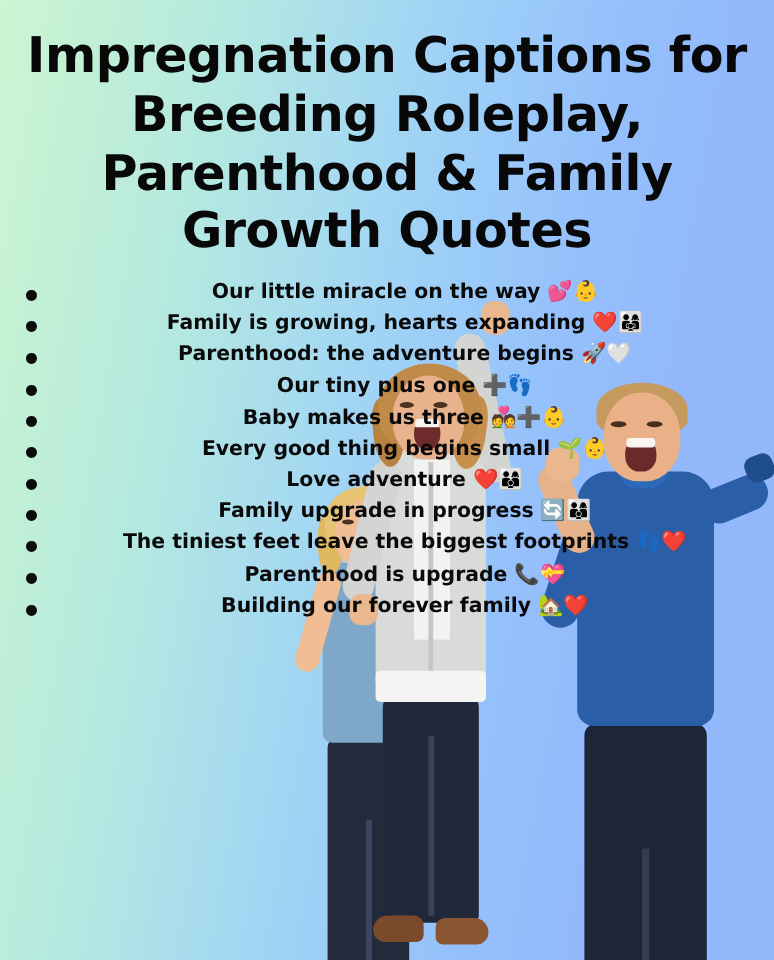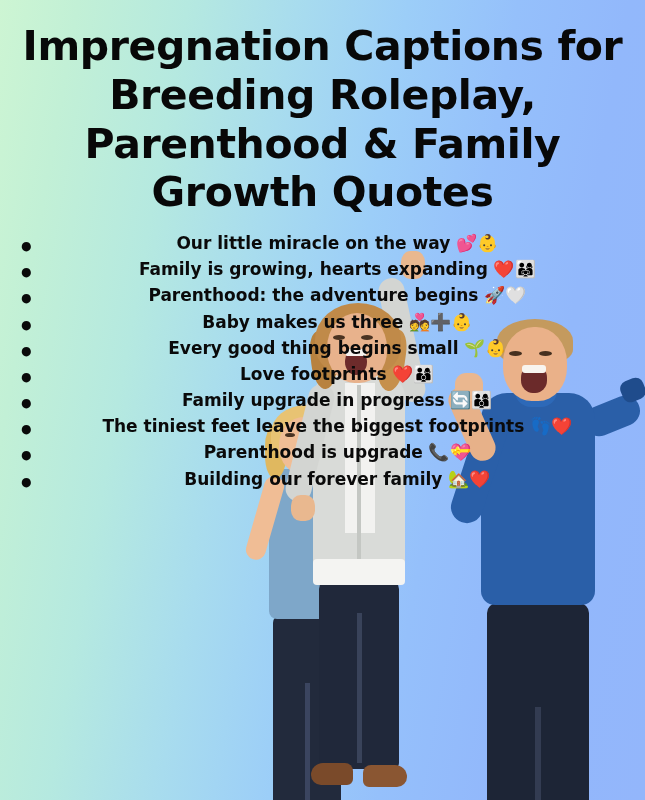--- a/index.html
+++ b/index.html
@@ -361,23 +361,24 @@
 
   </div>
 
   <div class="content">
     <h1 class="title">Impregnation Captions for Breeding Roleplay, Parenthood &amp; Family Growth Quotes</h1>
 
     <ul class="captions">
       <li><span>Our little miracle on the way</span> <span class="emoji">💕👶</span></li>
       <li><span>Family is growing, hearts expanding</span> <span class="emoji">❤️👨‍👩‍👧</span></li>
       <li><span>Parenthood: the adventure begins</span> <span class="emoji">🚀🤍</span></li>
+      <li><span>Our tiny plus one</span> <span class="emoji">➕👣</span></li>
       <li><span>Baby makes us three</span> <span class="emoji">💑➕👶</span></li>
       <li><span>Every good thing begins small</span> <span class="emoji">🌱👶</span></li>
-      <li><span>Love footprints</span> <span class="emoji">❤️👨‍👩‍👦</span></li>
+      <li><span>Love adventure</span> <span class="emoji">❤️👨‍👩‍👦</span></li>
       <li><span>Family upgrade in progress</span> <span class="emoji">🔄👨‍👩‍👦</span></li>
       <li style="white-space:normal;"><span>The tiniest feet leave the biggest footprints</span> <span class="emoji">👣❤️</span></li>
       <li><span>Parenthood is upgrade</span> <span class="emoji">📞💝</span></li>
       <li><span>Building our forever family</span> <span class="emoji">🏡❤️</span></li>
     </ul>
   </div>
 
 </div>
 
 </body></html>

